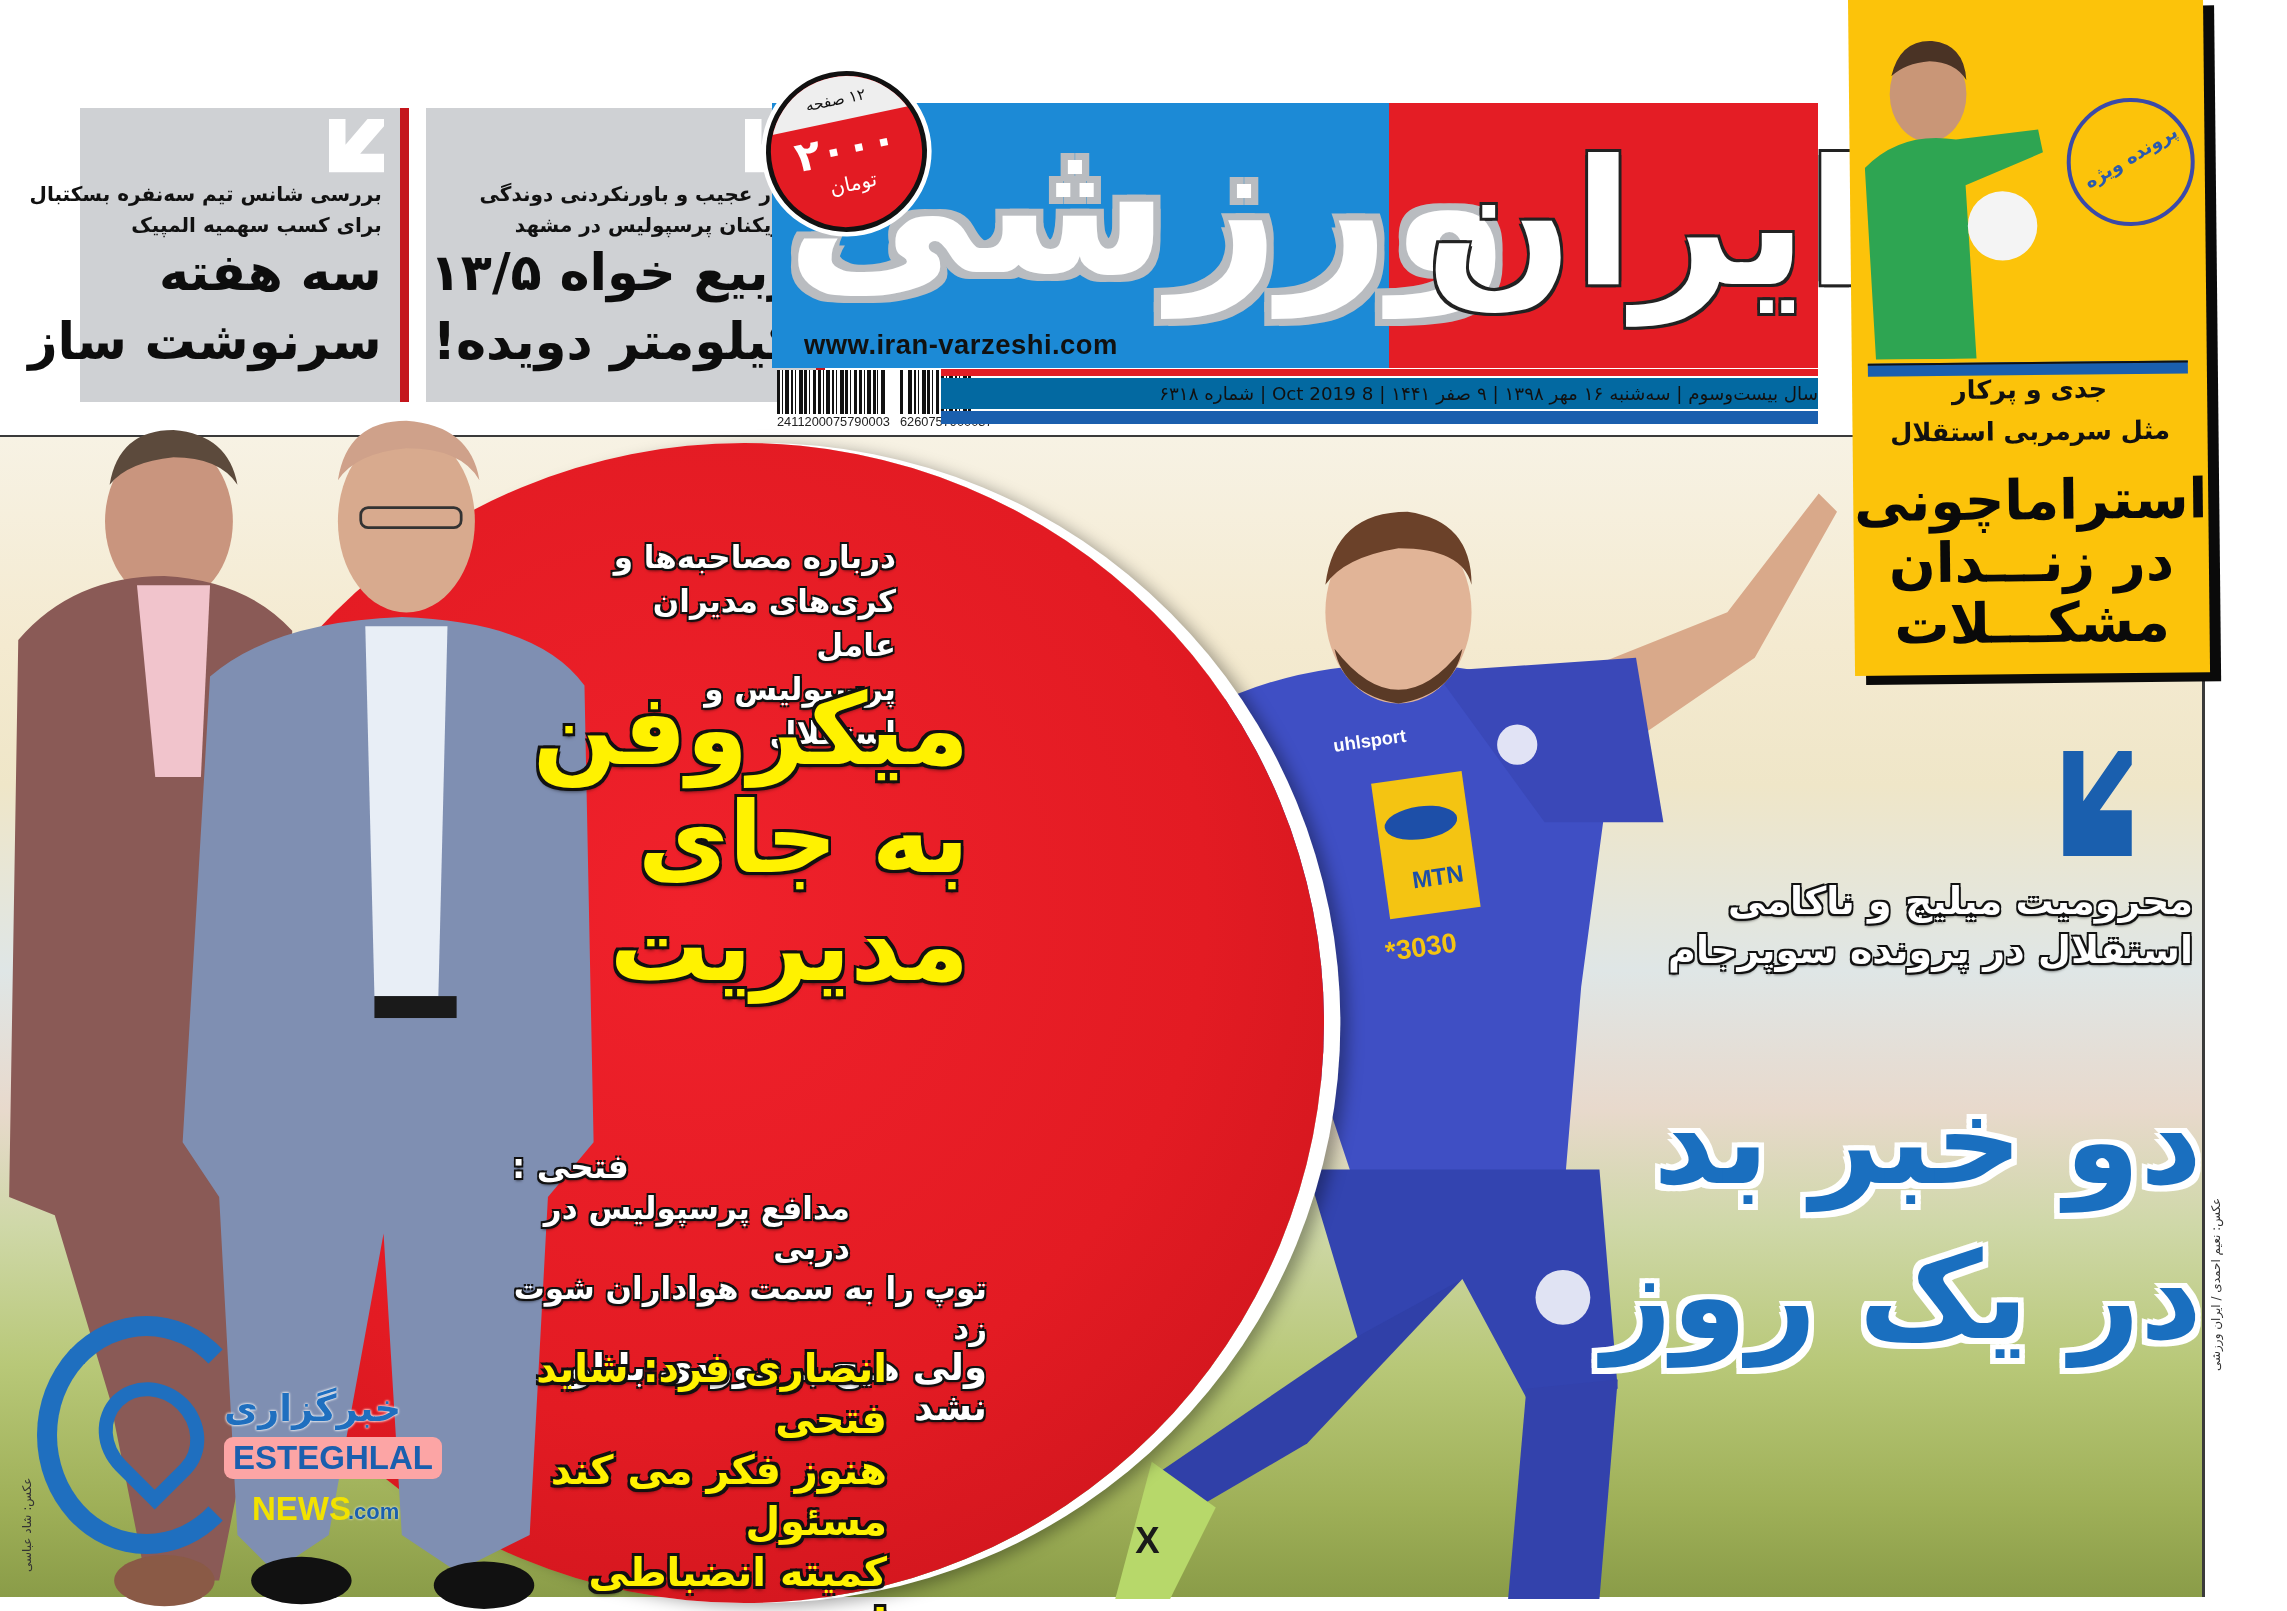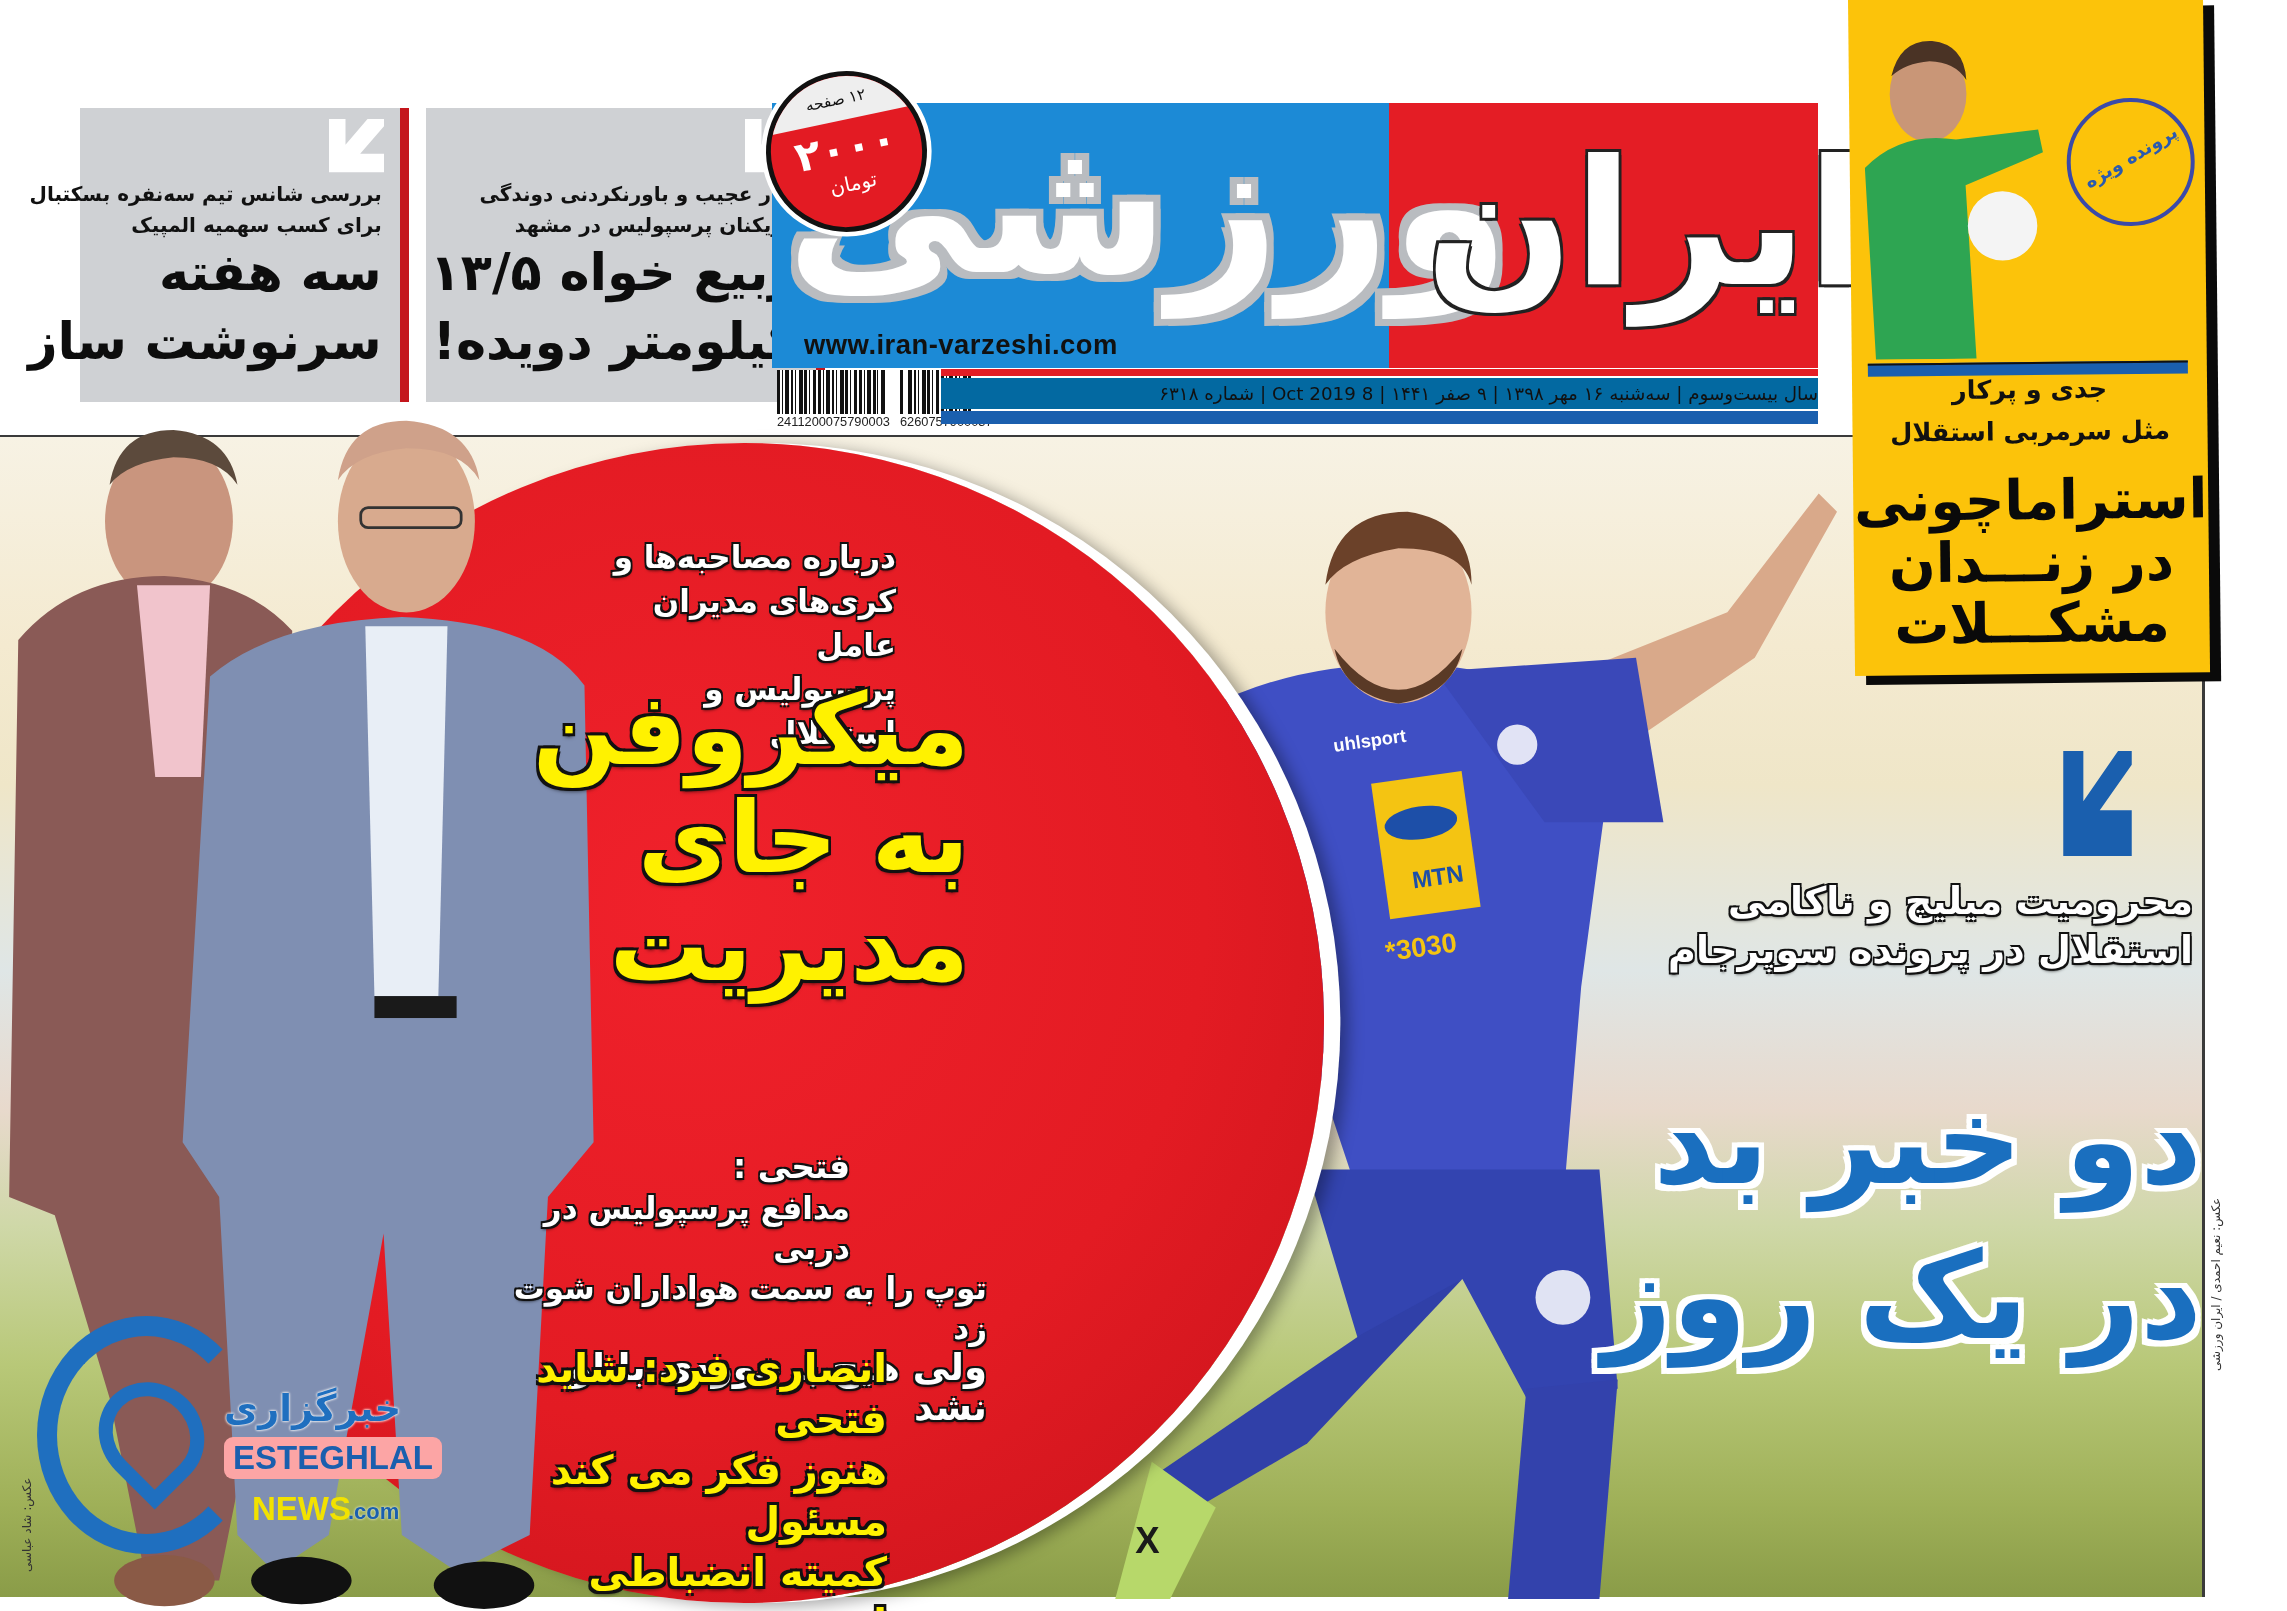--- a/index.html
+++ b/index.html
@@ -55,21 +55,21 @@
   #yellow-stamp-text{position:absolute;left:0;top:44px;width:100%;text-align:center;font-size:18.3px;font-weight:bold;color:#2a5ab0;transform:rotate(-30deg);direction:rtl;}
   #yellow-rule{position:absolute;left:16.4px;top:364px;width:320px;height:11px;background:#1a5fae;border-top:2.7px solid #111;}
   .y-kicker{position:absolute;left:0;width:100%;text-align:center;font-size:25.6px;font-weight:bold;color:#111;direction:rtl;}
   .y-title{position:absolute;left:0;width:100%;text-align:center;font-size:55px;font-weight:bold;color:#0a0a0a;direction:rtl;line-height:58px;}
 
   
   .white-outline{color:#fff;text-shadow:-1.8px -1.8px 0 #111,1.8px -1.8px 0 #111,-1.8px 1.8px 0 #111,1.8px 1.8px 0 #111,0 2.7px 2.7px rgba(0,0,0,.5);}
   .yellow-outline{color:#fff200;text-shadow:-2.7px -2.7px 0 #111,2.7px -2.7px 0 #111,-2.7px 2.7px 0 #111,2.7px 2.7px 0 #111,0 3.7px 3.7px rgba(0,0,0,.5);}
   #circle-kicker{left:585px;top:535px;width:311px;text-align:right;direction:rtl;font-size:31px;line-height:44px;font-weight:bold;}
   #circle-headline{left:585px;top:676px;width:384px;text-align:right;direction:rtl;font-size:99px;line-height:108px;font-weight:bold;}
-  #quote-name{left:512px;top:1147px;width:338px;text-align:right;direction:rtl;font-size:33px;line-height:40px;font-weight:bold;}
+  #quote-name{left:512px;top:1147px;width:338px;text-align:left;direction:rtl;font-size:33px;line-height:40px;font-weight:bold;}
   #quote-body{left:512px;top:1183px;width:475px;text-align:right;direction:rtl;font-size:31px;line-height:40px;font-weight:bold;}
   #quote2{left:512px;top:1343px;width:375px;text-align:right;direction:rtl;font-size:40px;line-height:51px;font-weight:bold;}
 
   
   #blue-arrow{left:2063px;top:751px;width:69px;height:105px;}
   #main-kicker{left:1608px;top:877px;width:585px;text-align:right;direction:rtl;font-size:38px;line-height:49px;font-weight:bold;}
   #main-headline{left:1572px;top:1064px;width:630px;text-align:right;direction:rtl;font-size:121px;line-height:155px;font-weight:bold;
      color:#1a6fbf;text-shadow:-5.5px -5.5px 0 #fff,5.5px -5.5px 0 #fff,-5.5px 5.5px 0 #fff,5.5px 5.5px 0 #fff,0 5.5px 0 #fff,0 -5.5px 0 #fff,5.5px 0 0 #fff,-5.5px 0 0 #fff;}
   #photo-credit-right{left:2209px;top:1371px;font-size:12px;color:#333;transform:rotate(-90deg);transform-origin:left top;white-space:nowrap;direction:rtl;}
   #photo-credit-left{left:20px;top:1572px;font-size:12px;color:#333;transform:rotate(-90deg);transform-origin:left top;white-space:nowrap;direction:rtl;}

